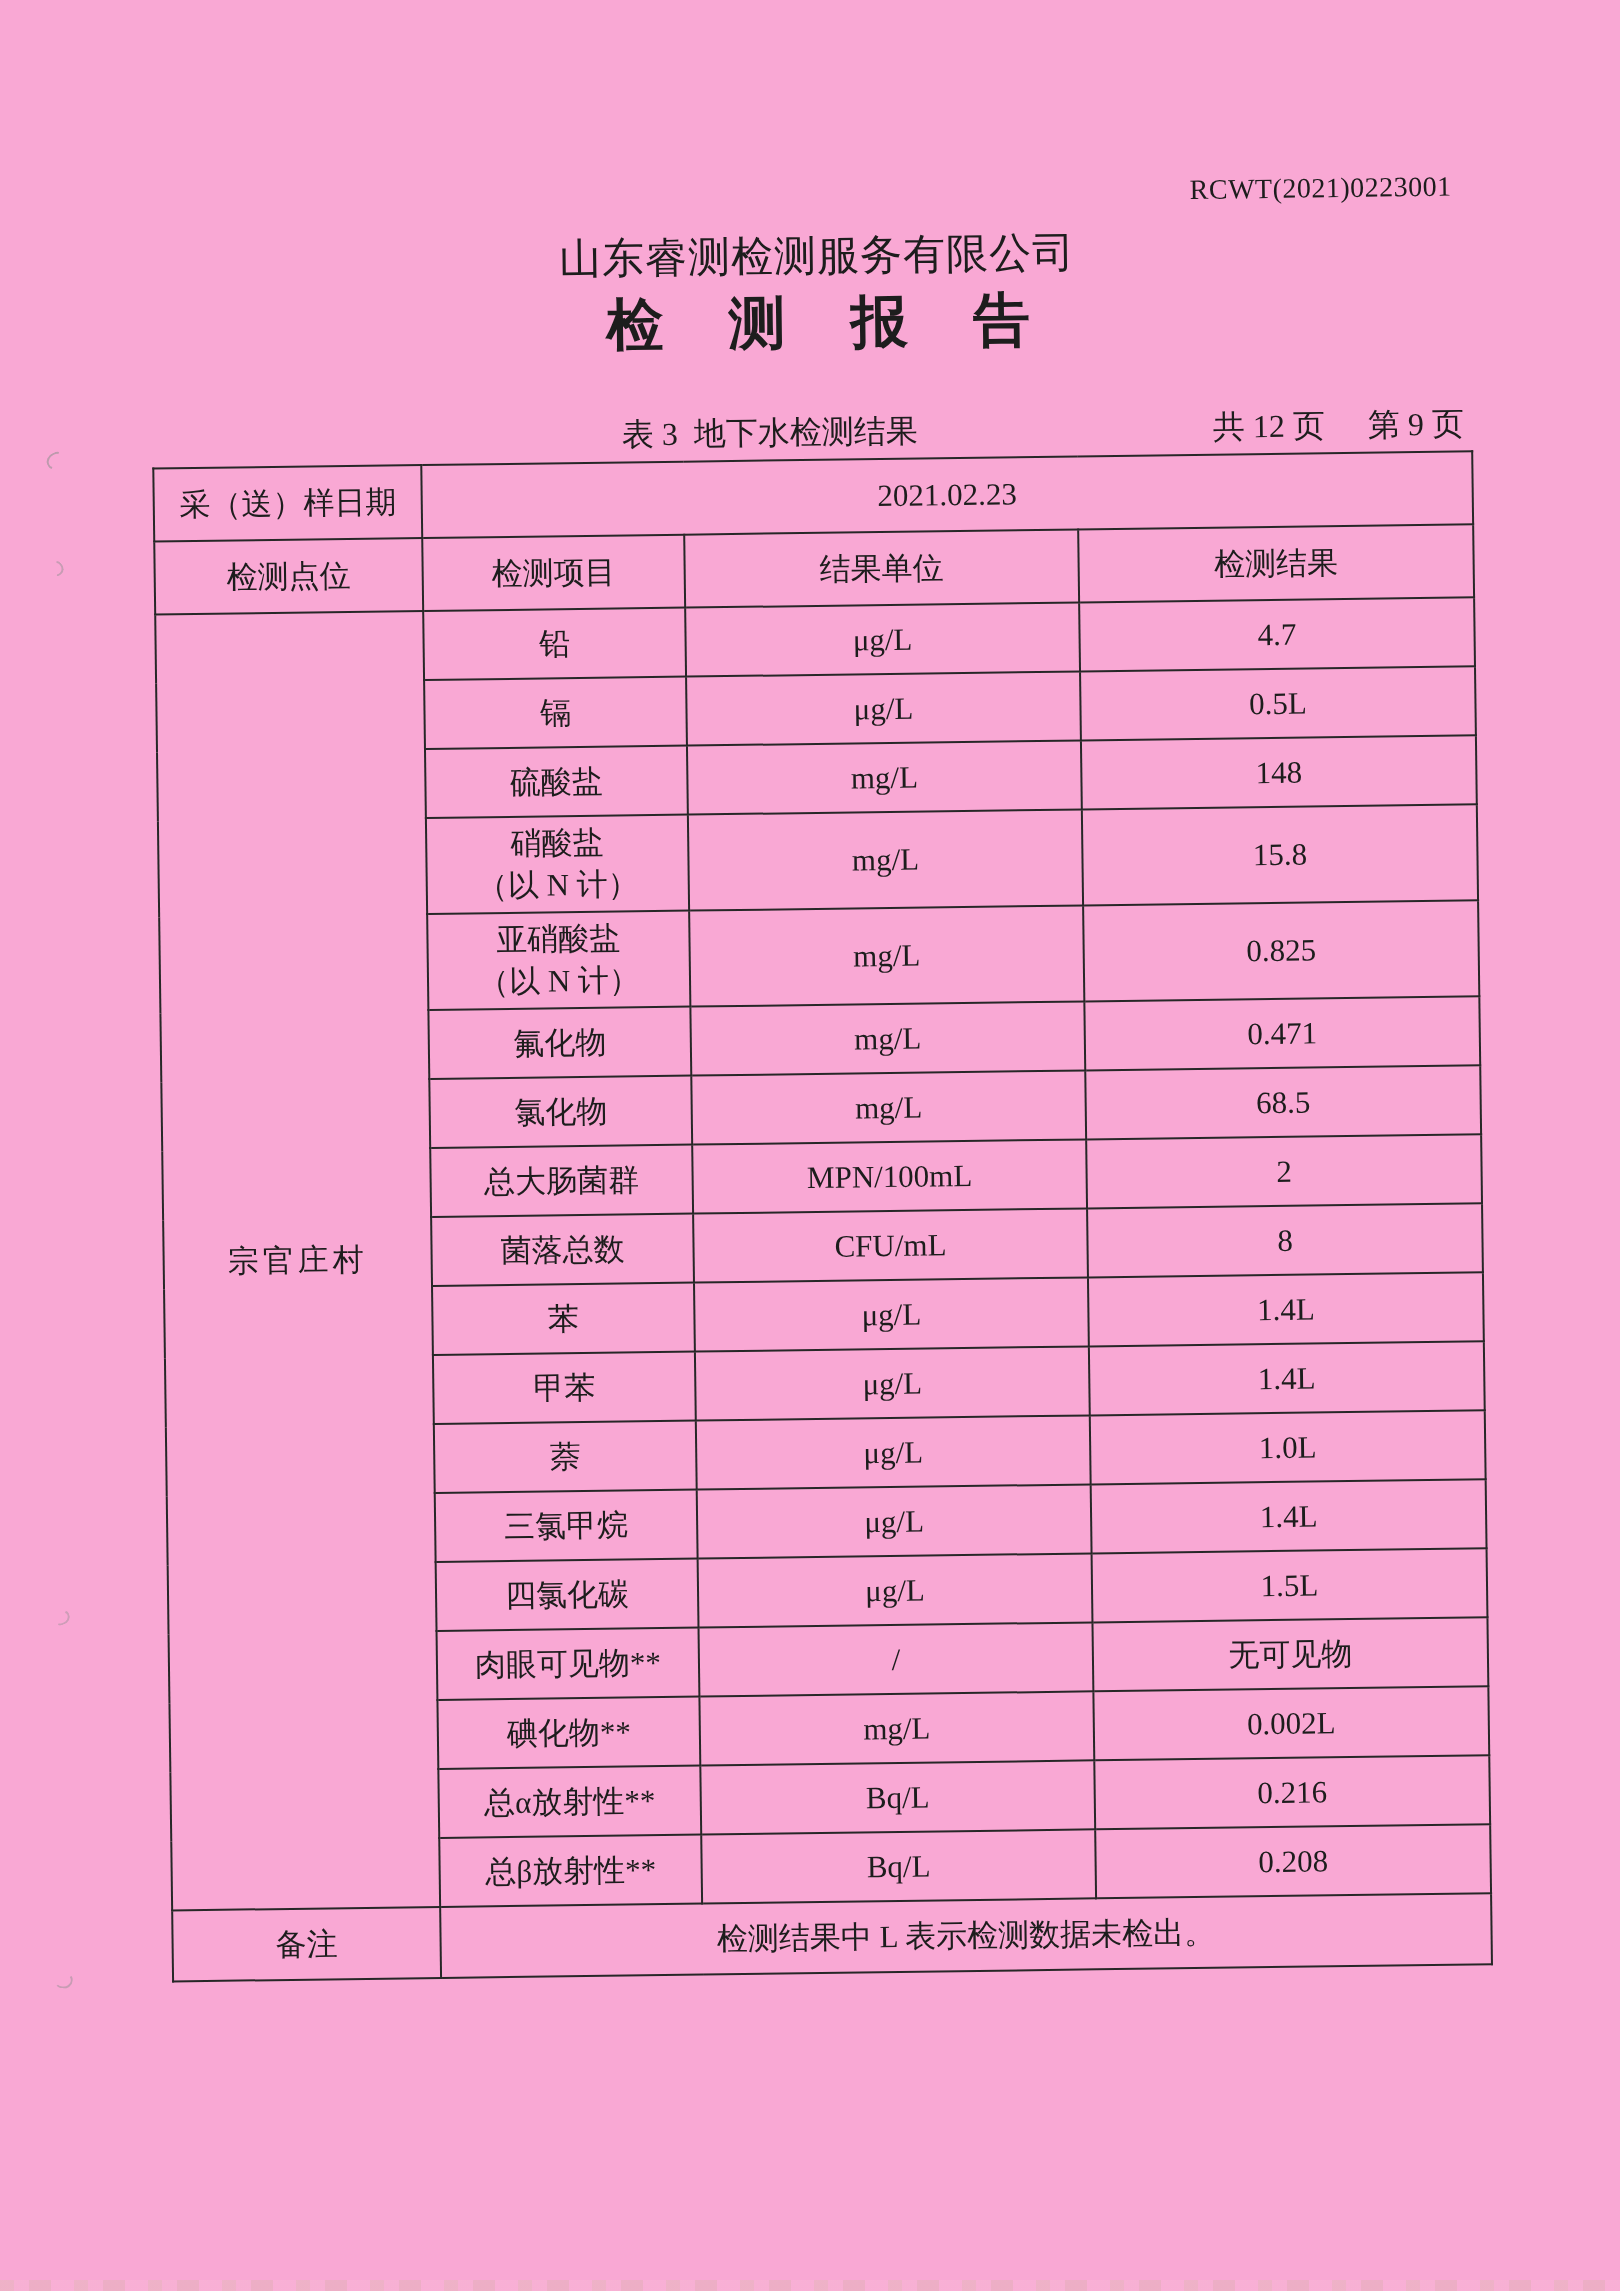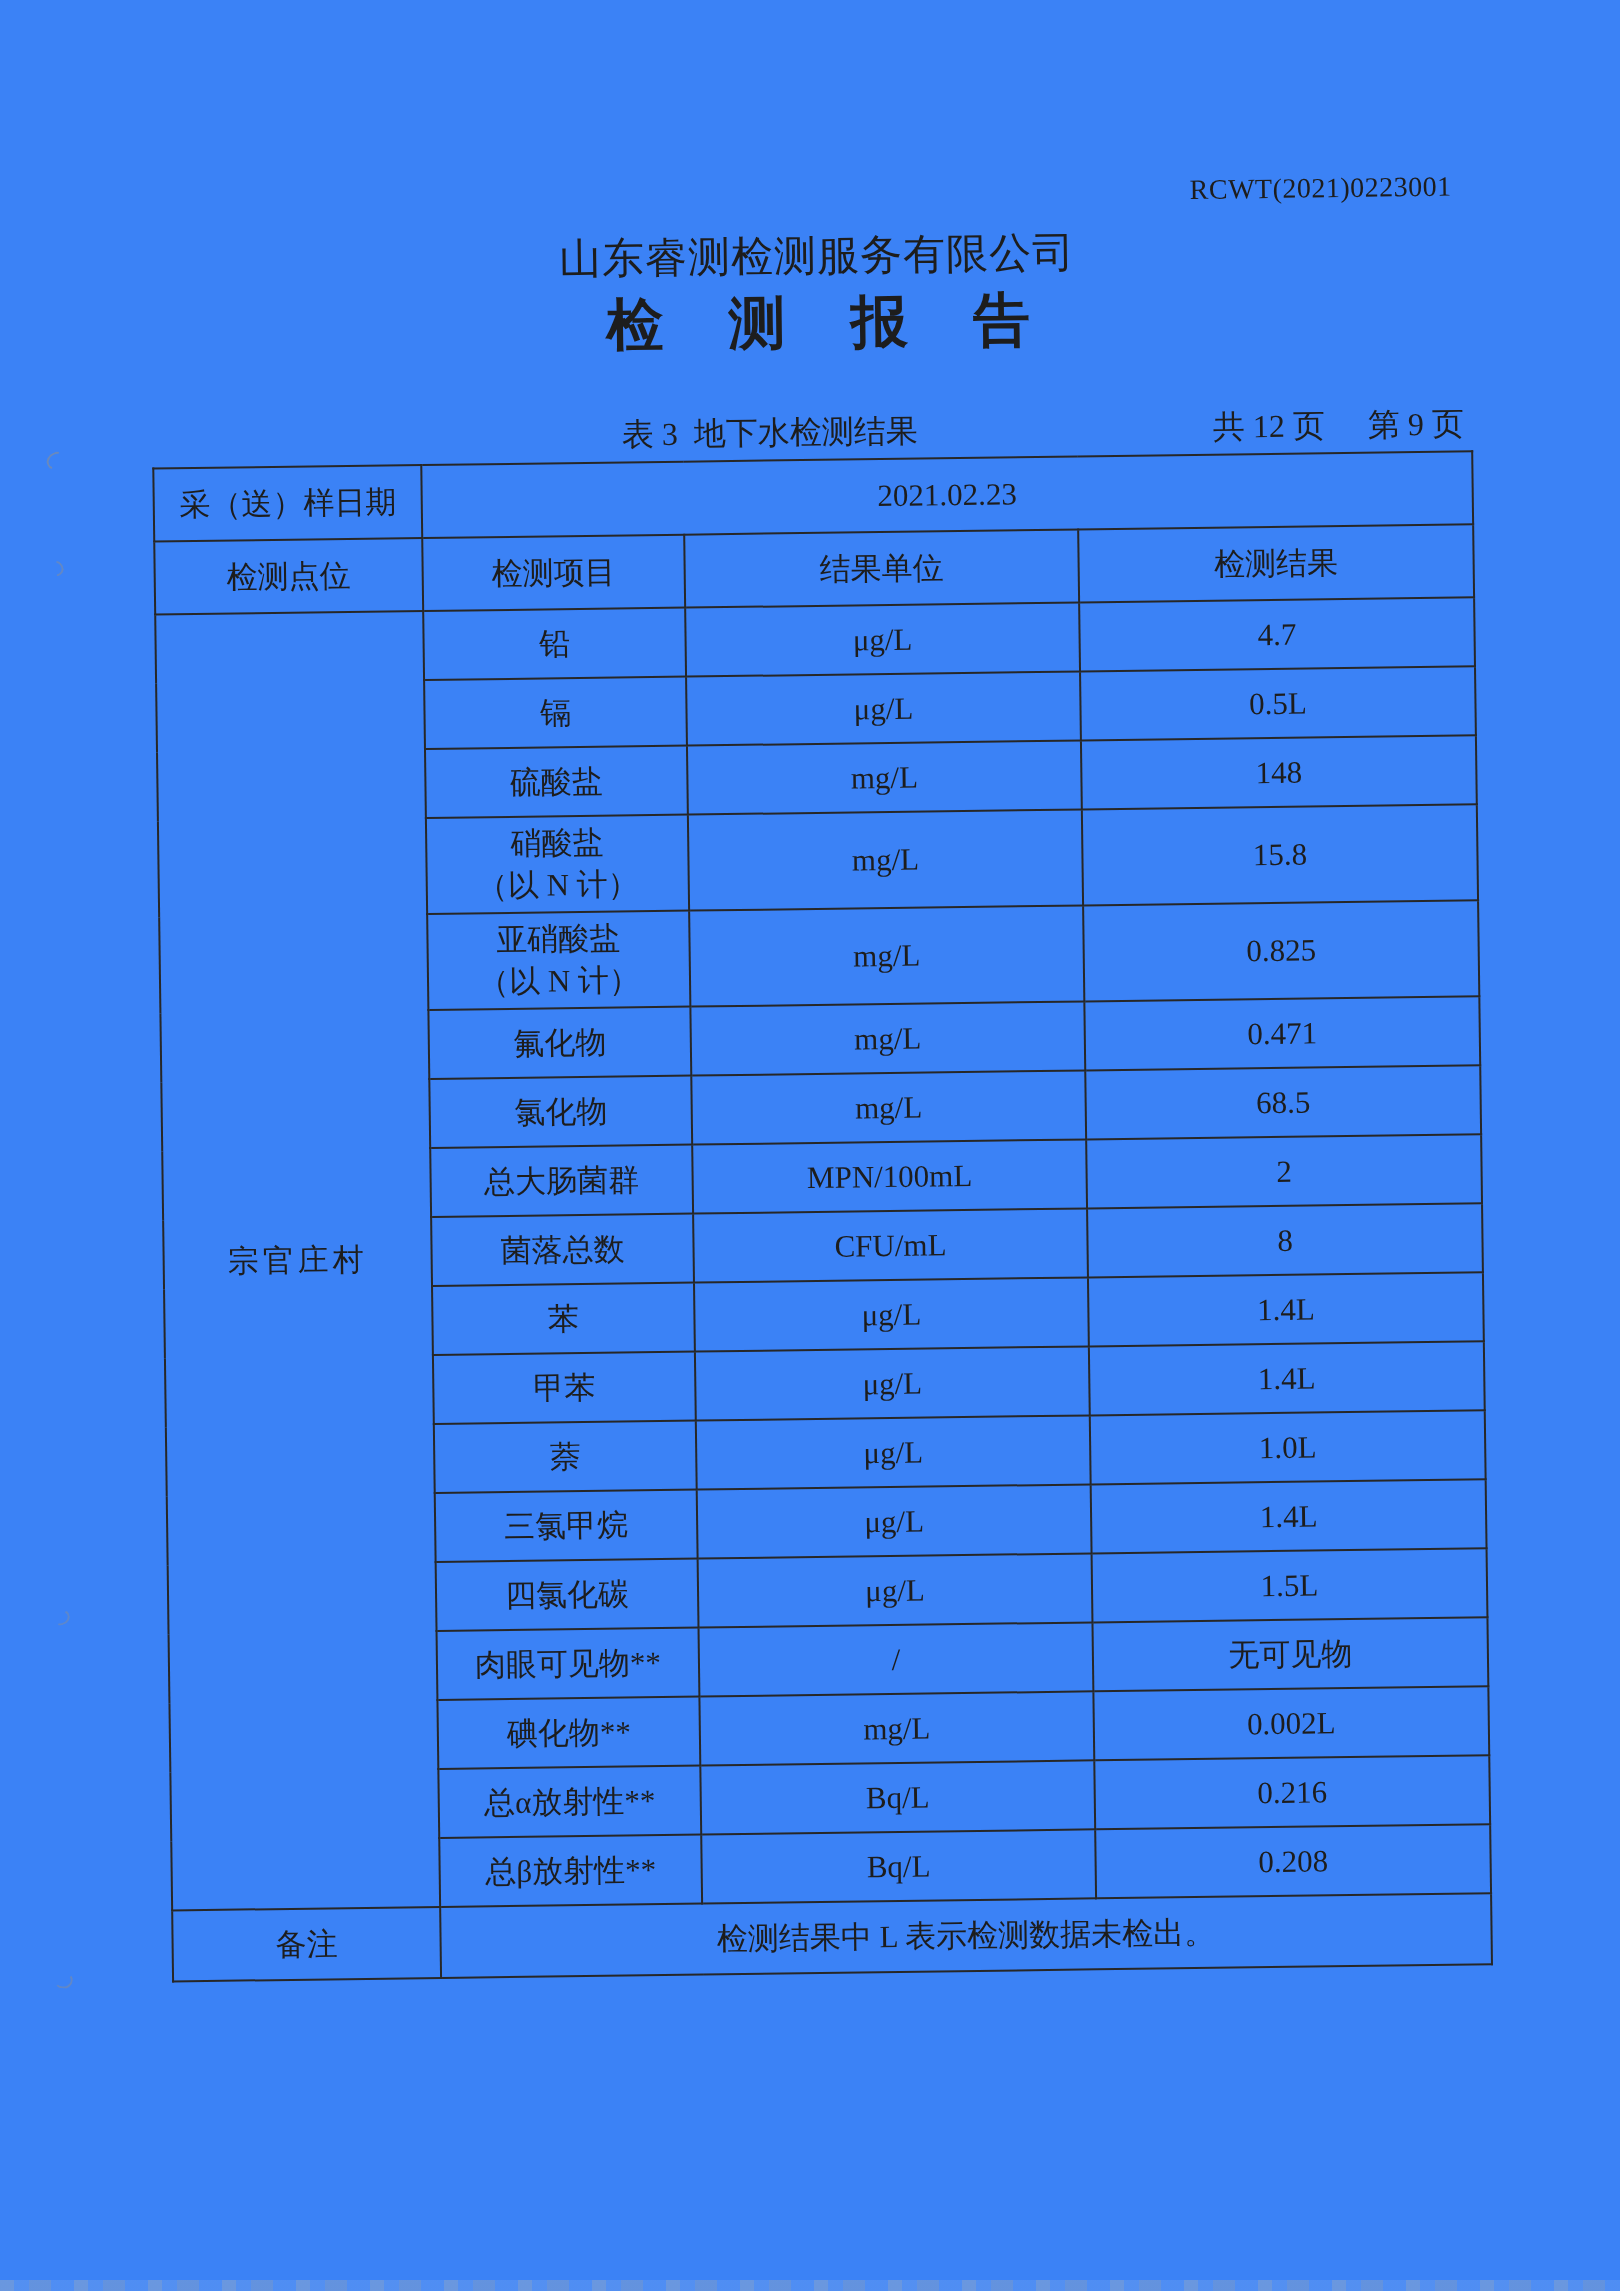--- a/index.html
+++ b/index.html
@@ -11,21 +11,21 @@
     width: 1620px;
     height: 2292px;
     overflow: hidden;
     font-family: "Liberation Serif", "DejaVu Serif", serif;
     color: #1d1d1d;
     position: relative;
   }
   .sheet {
     position: absolute;
     inset: 0;
-    background: #3b82f6;
+    background: #f9a8d4;
   }
   
   .content {
     position: absolute;
     inset: 0;
     transform: rotate(-0.75deg);
     transform-origin: 814px 1206px;
   }
   .report-no {
     position: absolute;

